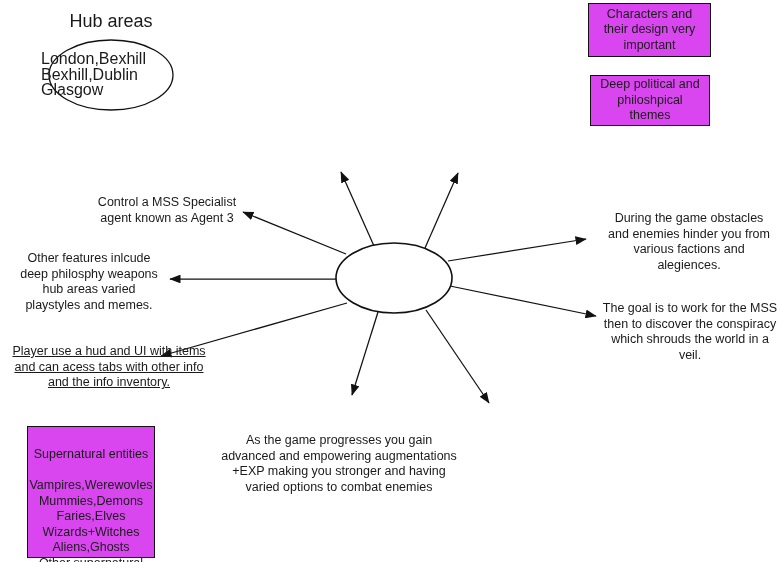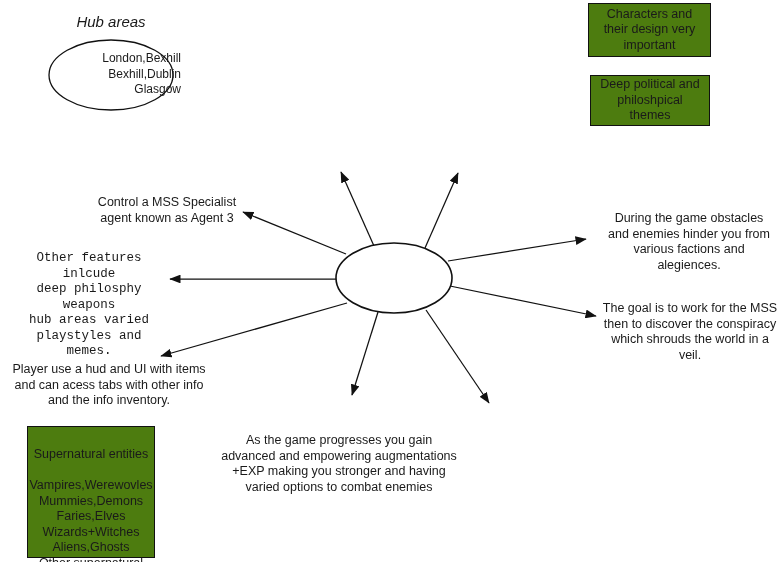--- a/index.html
+++ b/index.html
@@ -28,52 +28,51 @@
     position: absolute;
     text-align: center;
     font-size: 12.5px;
     line-height: 15.5px;
     color: #1a1a1a;
     white-space: pre-line;
   }
   .box {
     position: absolute;
     border: 1.4px solid #111111;
-    background: #4d7c0f;
+    background: #d946ef;
     text-align: center;
     font-size: 12.5px;
     line-height: 15.5px;
     color: #1a1a1a;
     box-sizing: border-box;
     display: flex;
     align-items: center;
     justify-content: center;
     white-space: pre-line;
     padding: 2px 4px;
   }
   .box.left-align-block {
     align-items: flex-start;
     padding-top: 20px;
   }
   .ellipse-label {
     position: absolute;
-    text-align: right;
-    font-size: 12px;
+    text-align: left;
+    font-size: 16px;
     line-height: 15.5px;
     color: #1a1a1a;
     white-space: pre-line;
     pointer-events: none;
   }
   .caption {
     position: absolute;
     text-align: center;
-    font-size: 15px;
+    font-size: 18px;
     line-height: 15.5px;
     color: #1a1a1a;
-    font-style: italic;
   }
 </style>
 </head>
 <body>
 
 <div id="canvas">
 
   <svg id="edges" viewBox="0 0 781 562" width="781" height="562">
     <defs>
       <marker id="arrowhead" markerWidth="9" markerHeight="7" refX="8.4" refY="3.5" orient="auto" markerUnits="strokeWidth">
@@ -102,35 +101,35 @@
   <div class="ellipse-label" style="left:41px; top:51px; width:140px;">London,Bexhill
 Bexhill,Dublin
 Glasgow</div>
 
 
 
 
   <div class="node-text" style="left:86px; top:195px; width:162px;">Control a MSS Specialist
 agent known as Agent 3</div>
 
-  <div class="node-text" style="left:13px; top:251px; width:152px;font-family:Liberation Mono, monospace;">Other features inlcude
+  <div class="node-text" style="left:13px; top:251px; width:152px;">Other features inlcude
 deep philosphy weapons
 hub areas varied
 playstyles and memes.</div>
 
   <div class="node-text" style="left:600px; top:211px; width:178px;">During the game obstacles
 and enemies hinder you from
 various factions and
 alegiences.</div>
 
   <div class="node-text" style="left:600px; top:301px; width:180px;">The goal is to work for the MSS
 then to discover the conspiracy
 which shrouds the world in a veil.</div>
 
-  <div class="node-text" style="left:1px; top:362px; width:216px;">Player use a hud and UI with items
+  <div class="node-text" style="left:1px; top:344px; width:216px;text-decoration:underline;">Player use a hud and UI with items
 and can acess tabs with other info
 and the info inventory.</div>
 
   <div class="node-text" style="left:210px; top:392px; width:258px;margin-top:41px;">As the game progresses you gain
 advanced and empowering augmentations
 +EXP making you stronger and having
 varied options to combat enemies</div>
 
 
   <div class="box" style="left:588px; top:3px; width:123px; height:54px;">Characters and

